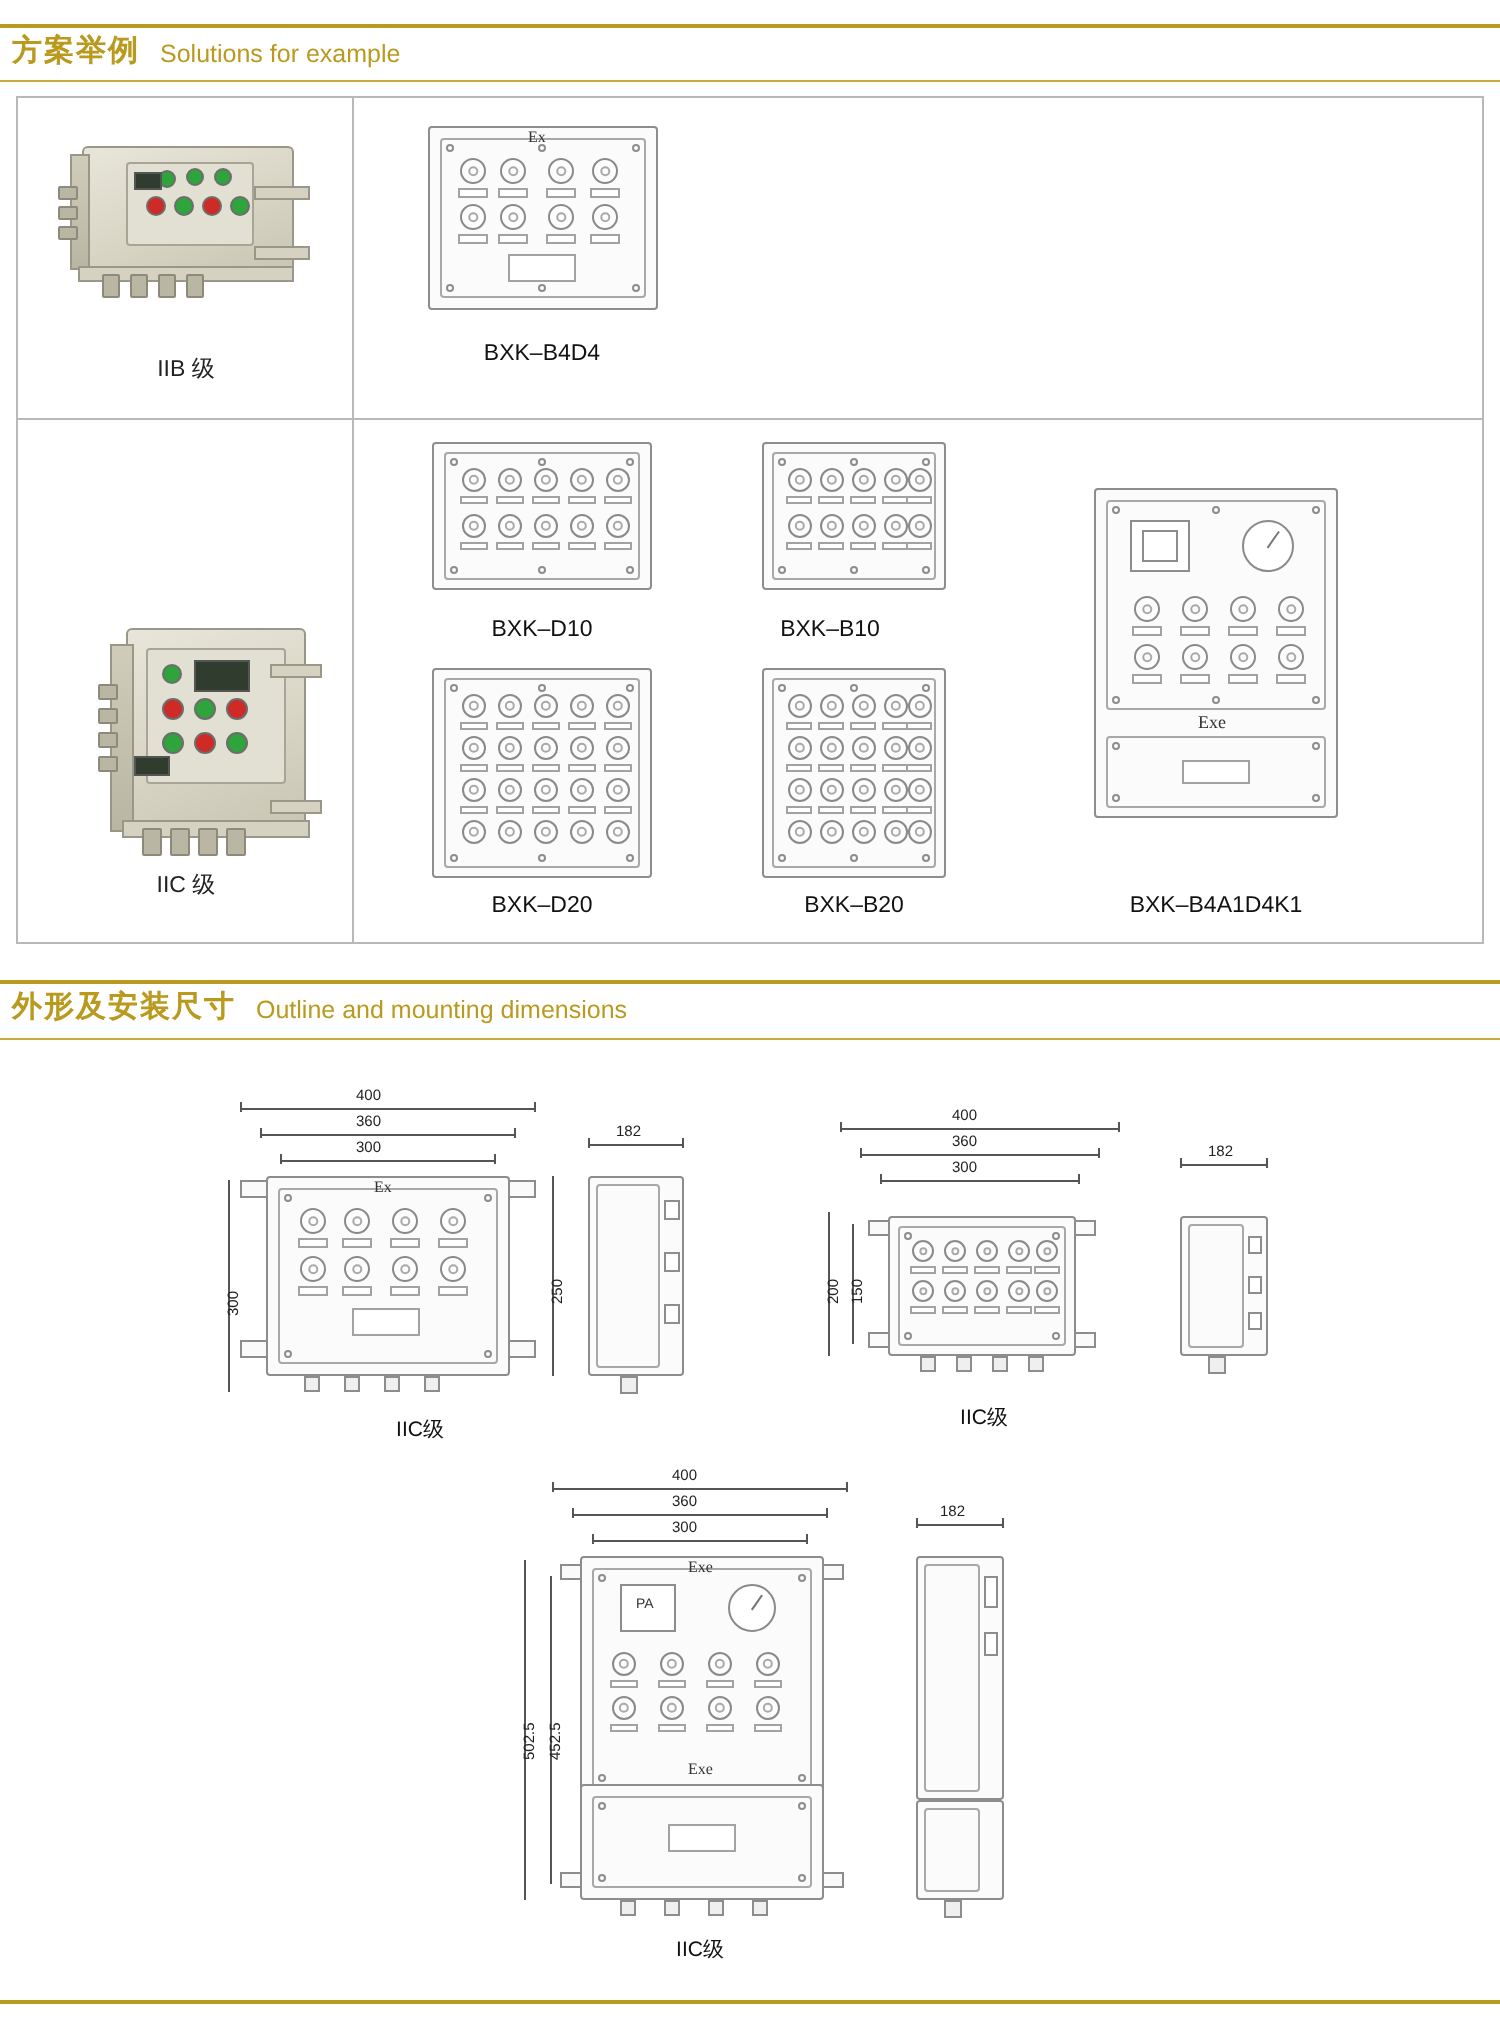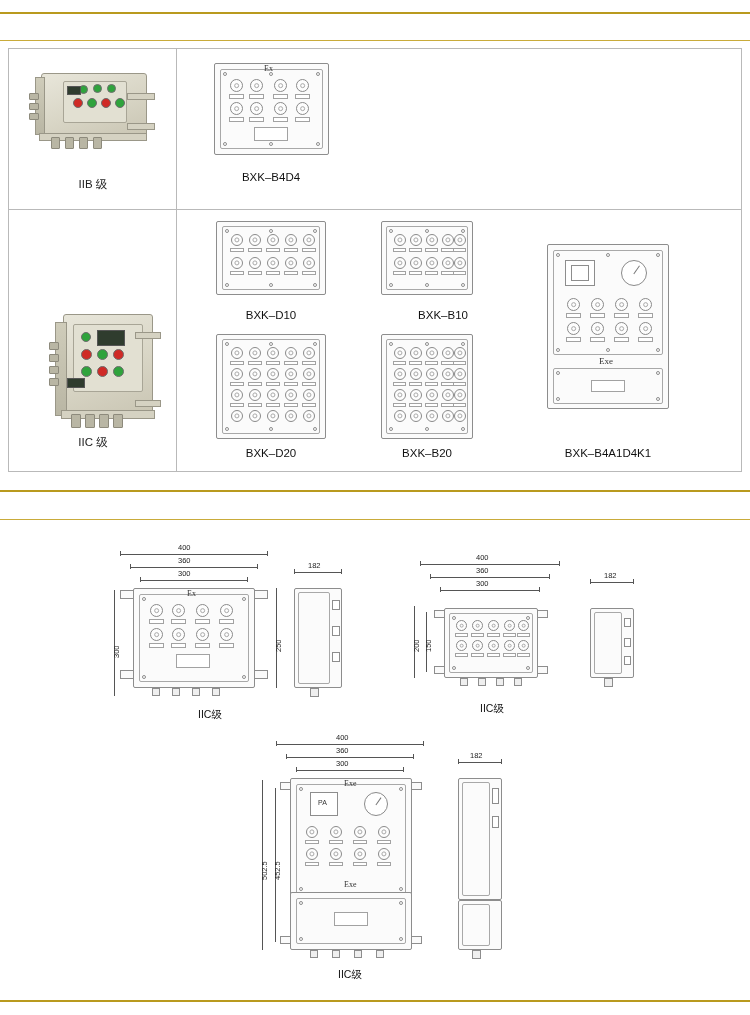--- a/index.html
+++ b/index.html
@@ -131,20 +131,24 @@
     background:#777;transform:translateX(-50%) rotate(35deg);transform-origin:bottom;
   }
   .tiny{font-size:7px;color:#333;position:absolute;}
 </style>
 </head>
 <body>
 
 <div class="page">
 
   <div class="rule" style="top:12px;"></div>
+  <div class="sect-head" style="top:16px;">
+    <span class="cn">方案举例</span>
+    <span class="en">Solutions for example</span>
+  </div>
   <div class="rule thin" style="top:40px;"></div>
 
   <div class="tbl">
     <div class="vline"></div>
     <div class="hline"></div>
 
     <div class="photo" style="left:14px;top:18px;width:140px;height:100px;">
       <div class="ph-body" style="left:18px;top:6px;width:104px;height:62px;"></div>
       <div class="ph-side" style="left:12px;top:10px;width:8px;height:56px;"></div>
       <div class="ph-panel" style="left:40px;top:14px;width:62px;height:40px;"></div>
@@ -281,21 +285,21 @@
       <div class="btn-c" style="left:29px;top:36px;width:12px;height:12px;"></div>
       <div class="btn-c" style="left:45px;top:36px;width:12px;height:12px;"></div>
       <div class="btn-c" style="left:61px;top:36px;width:12px;height:12px;"></div>
       <div class="btn-c" style="left:73px;top:36px;width:12px;height:12px;"></div>
       <div class="lbl-s" style="left:12px;top:50px;width:13px;height:4px;"></div>
       <div class="lbl-s" style="left:28px;top:50px;width:13px;height:4px;"></div>
       <div class="lbl-s" style="left:44px;top:50px;width:13px;height:4px;"></div>
       <div class="lbl-s" style="left:60px;top:50px;width:13px;height:4px;"></div>
       <div class="lbl-s" style="left:72px;top:50px;width:13px;height:4px;"></div>
     </div>
-    <div class="caption" style="left:374px;top:260px;width:120px;text-align:center;">BXK–B10</div>
+    <div class="caption" style="left:346px;top:260px;width:120px;text-align:center;">BXK–B10</div>
 
     <div style="position:absolute;left:207px;top:285px;width:110px;height:110px;">
       <div class="box" style="left:0;top:0;width:110px;height:105px;"></div>
       <div class="box inner" style="left:6px;top:5px;width:98px;height:95px;"></div>
       <div class="screw" style="left:9px;top:8px;"></div>
       <div class="screw" style="left:97px;top:8px;"></div>
       <div class="screw" style="left:9px;top:93px;"></div>
       <div class="screw" style="left:97px;top:93px;"></div>
       <div class="screw" style="left:53px;top:8px;"></div>
       <div class="screw" style="left:53px;top:93px;"></div>
@@ -417,20 +421,24 @@
       <div class="lbl-s" style="left:44px;top:136px;width:34px;height:12px;"></div>
       <div class="screw" style="left:9px;top:127px;"></div>
       <div class="screw" style="left:109px;top:127px;"></div>
       <div class="screw" style="left:9px;top:153px;"></div>
       <div class="screw" style="left:109px;top:153px;"></div>
     </div>
     <div class="caption" style="left:530px;top:398px;width:138px;">BXK–B4A1D4K1</div>
   </div>
 
   <div class="rule" style="top:490px;"></div>
+  <div class="sect-head" style="top:494px;">
+    <span class="cn">外形及安装尺寸</span>
+    <span class="en">Outline and mounting dimensions</span>
+  </div>
   <div class="rule thin" style="top:519px;"></div>
 
   <div style="position:absolute;left:110px;top:540px;width:250px;height:185px;">
 
     <div class="dimline" style="left:10px;top:14px;width:148px;height:1px;"></div>
     <div class="tick" style="left:10px;top:11px;"></div>
     <div class="tick" style="left:157px;top:11px;"></div>
     <div class="dimtxt" style="left:68px;top:3px;">400</div>
 
     <div class="dimline" style="left:20px;top:27px;width:128px;height:1px;"></div>

